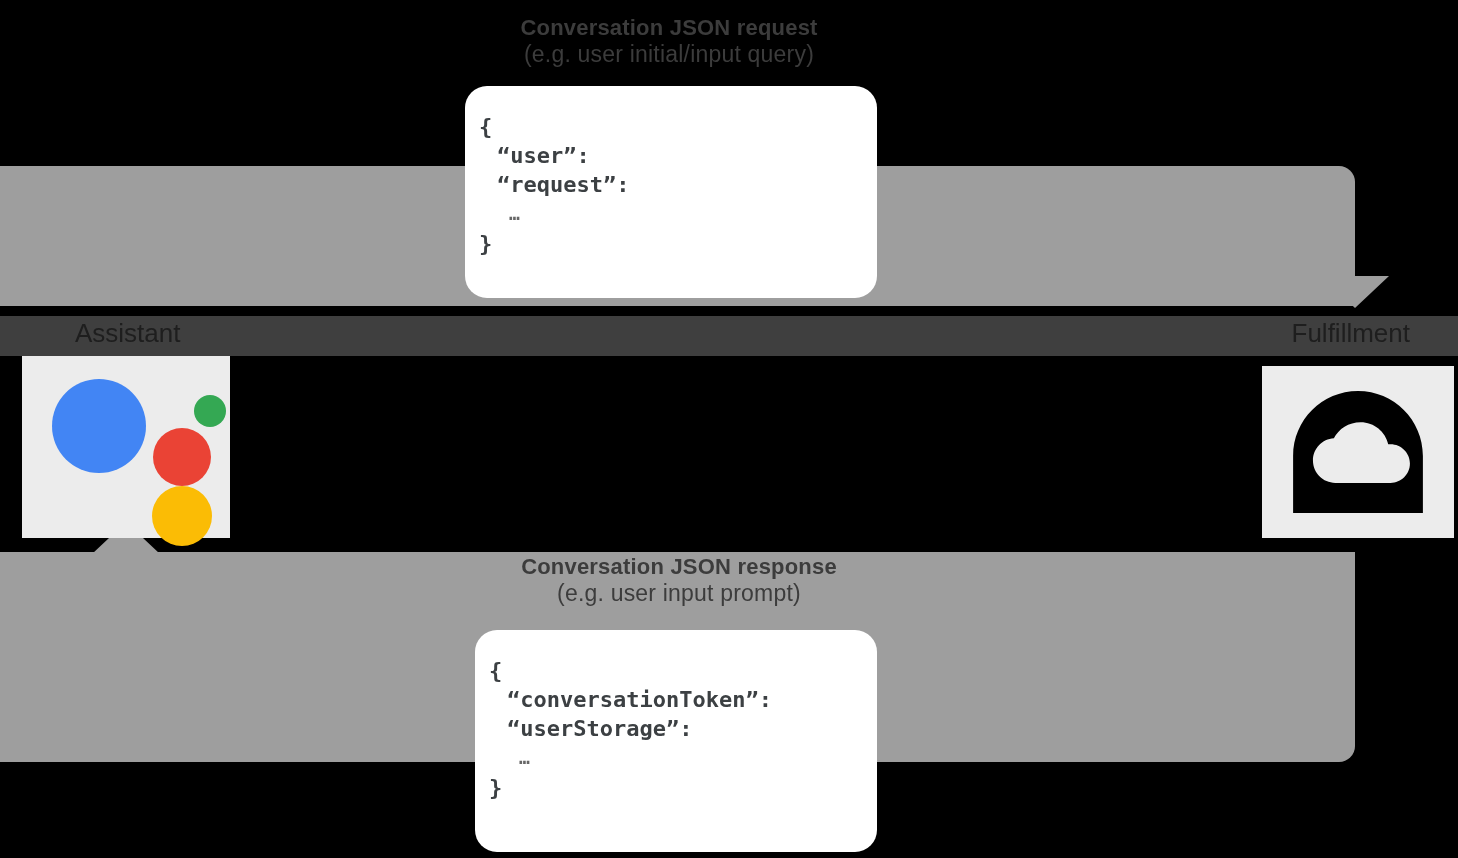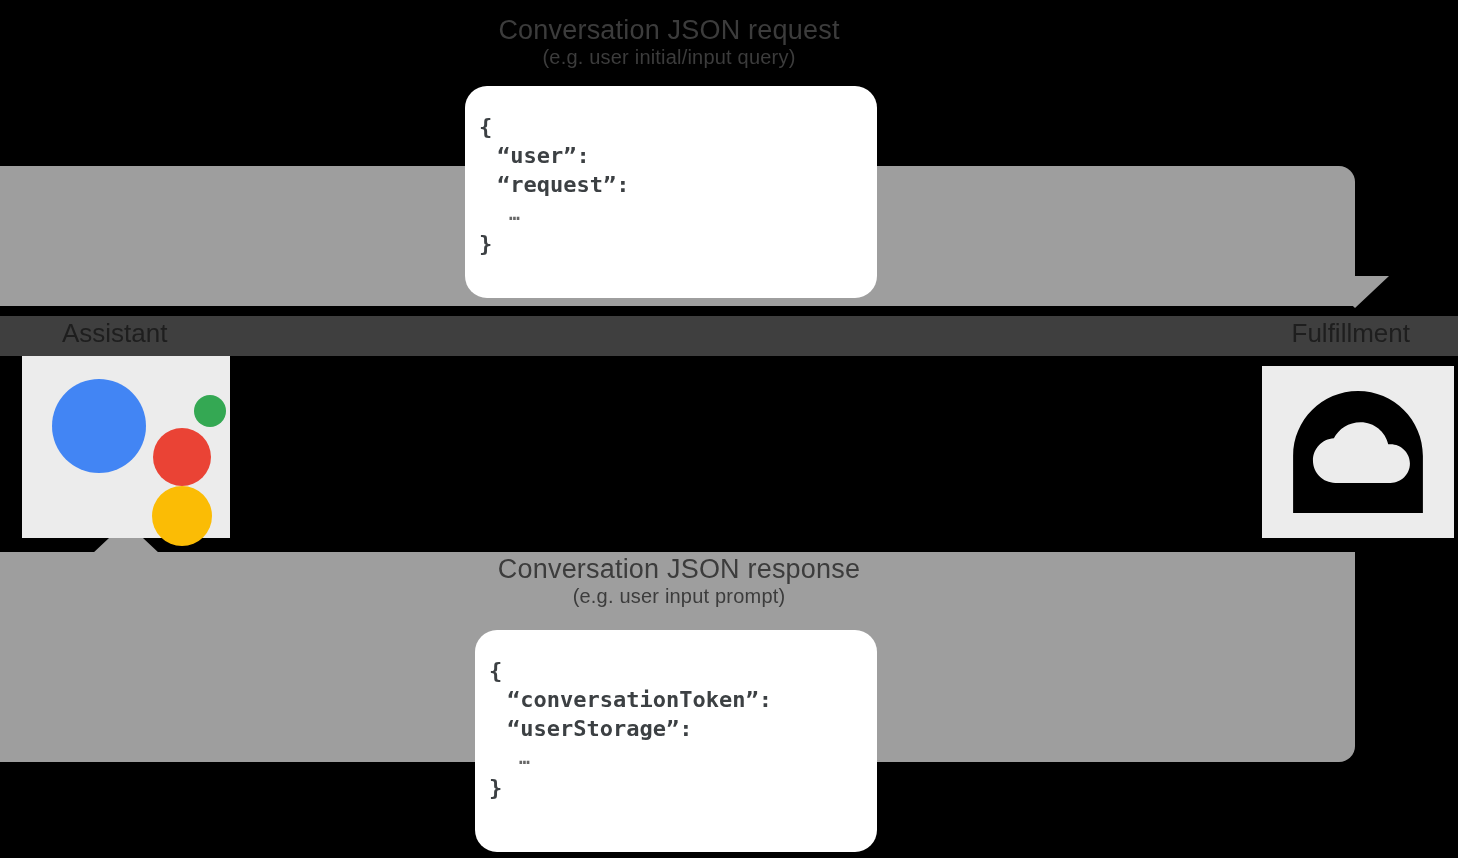--- a/index.html
+++ b/index.html
@@ -22,26 +22,26 @@
   .caption {
     position: absolute;
     text-align: center;
     color: #3c3c3c;
     font-family: "Liberation Sans", sans-serif;
     letter-spacing: 0.2px;
     white-space: nowrap;
     line-height: 1.08;
   }
   .caption .line1 {
-    font-size: 27px;
-    font-weight: 400;
+    font-size: 22px;
+    font-weight: 700;
     display: block;
   }
   .caption .line2 {
-    font-size: 20px;
+    font-size: 23px;
     font-weight: 400;
     display: block;
     margin-top: 2px;
   }
 
   #caption-request {
     left: 329px;
     top: 16px;
     width: 680px;
   }
@@ -106,21 +106,21 @@
   }
   .band-label {
     position: absolute;
     top: 318px;
     color: #1e1e1e;
     font-size: 26px;
     font-weight: 400;
     white-space: nowrap;
     font-family: "Liberation Sans", sans-serif;
   }
-  #label-assistant { left: 62px; }
+  #label-assistant { left: 75px; }
   #label-fulfillment { right: 48px; }
 
   
   .icon-tile {
     position: absolute;
     background: #ececec;
     display: flex;
     align-items: center;
     justify-content: center;
   }

